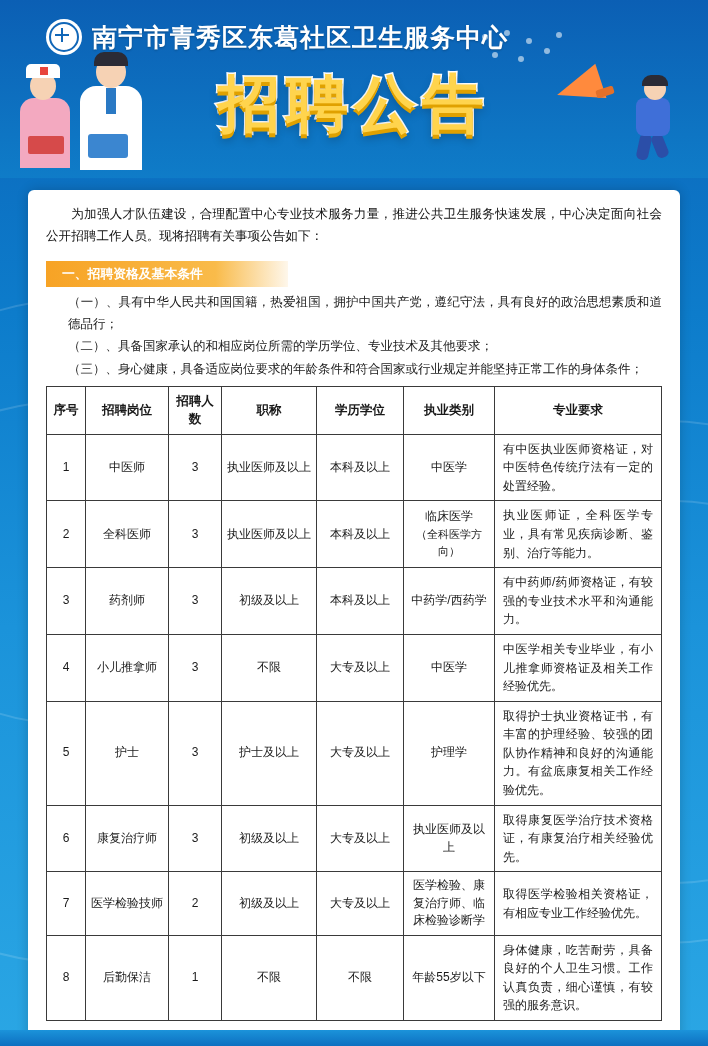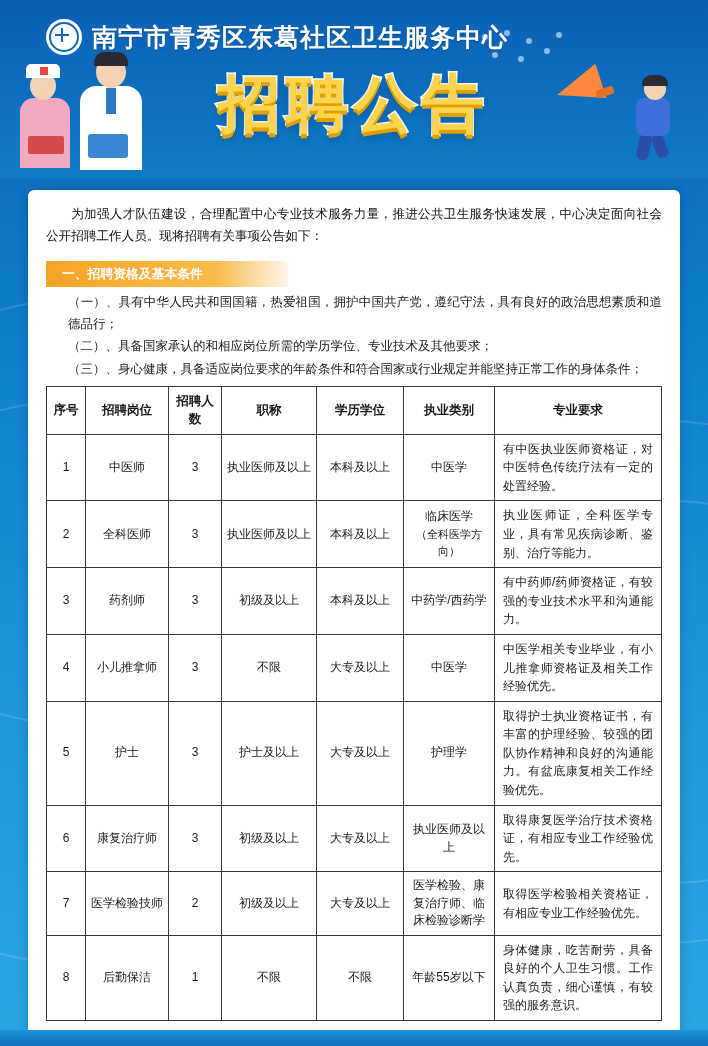--- a/index.html
+++ b/index.html
@@ -364,21 +364,21 @@
           <td>护理学</td>
           <td class="spec">取得护士执业资格证书，有丰富的护理经验、较强的团队协作精神和良好的沟通能力。有盆底康复相关工作经验优先。</td>
         </tr>
         <tr>
           <td>6</td>
           <td>康复治疗师</td>
           <td>3</td>
           <td>初级及以上</td>
           <td>大专及以上</td>
           <td>执业医师及以上</td>
-          <td class="spec">取得康复医学治疗技术资格证，有相应专业工作经验优先。</td>
+          <td class="spec">取得康复医学治疗技术资格证，有康复治疗相关经验优先。</td>
         </tr>
         <tr>
           <td>7</td>
           <td>医学检验技师</td>
           <td>2</td>
           <td>初级及以上</td>
           <td>大专及以上</td>
           <td>医学检验、康复治疗师、临床检验诊断学</td>
           <td class="spec">取得医学检验相关资格证，有相应专业工作经验优先。</td>
         </tr>

